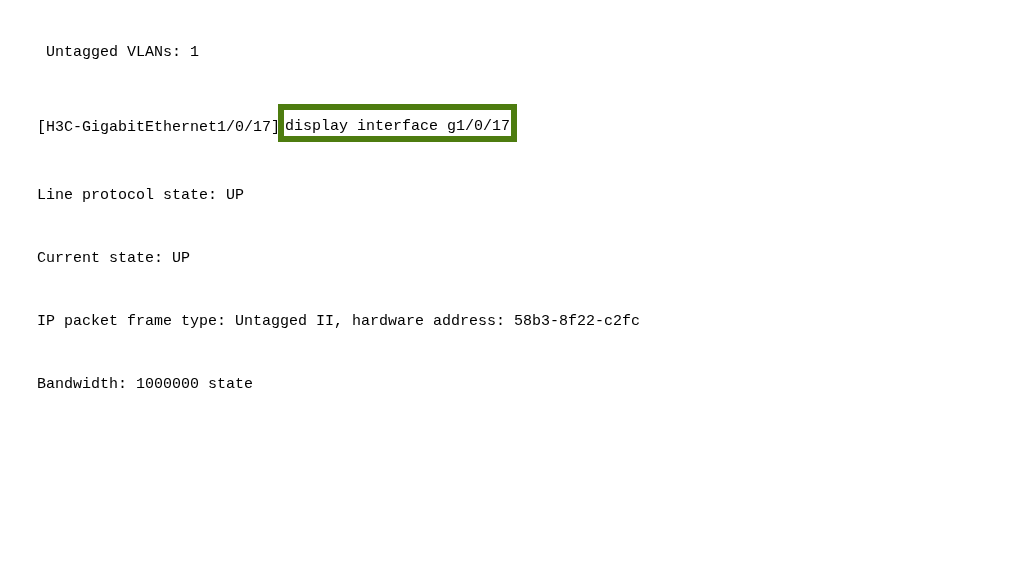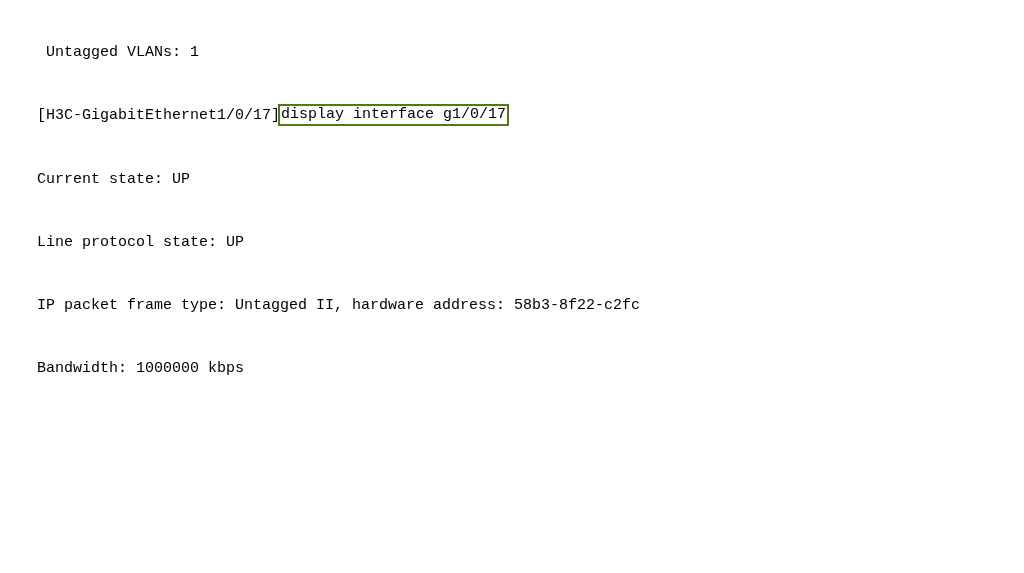--- a/index.html
+++ b/index.html
@@ -18,41 +18,41 @@
     padding: 0px 8px 0px 8px;
     white-space: pre;
     position: relative;
   }
   .line {
     display: block;
     position: relative;
     margin-left: 29px;
   }
   .redbox {
-    border: 2px solid #4d7c0f;
-    padding: 0px 1px 0px 1px;
+    border: 6px solid #4d7c0f;
+    padding: 8px 1px 0px 1px;
     margin-left: -2px;
     margin-right: -2px;
     display: inline-block;
     line-height: 18px;
     position: relative;
     top: -1px;
   }
 
 </style>
 </head>
 <body>
 
 <div class="terminal">
   <span class="line"> Untagged VLANs: 1</span>
   <span class="line"><span>[H3C-GigabitEthernet1/0/17]</span><span class="redbox">display interface g1/0/17</span></span>
+  <span class="line">Line protocol state: UP</span>
   <span class="line">Current state: UP</span>
-  <span class="line">Line protocol state: UP</span>
   <span class="line">IP packet frame type: Untagged II, hardware address: 58b3-8f22-c2fc</span>
-  <span class="line">Bandwidth: 1000000 kbps</span>
+  <span class="line">Bandwidth: 1000000 state</span>
   
   
   
   
   
   
   
   
   
   

